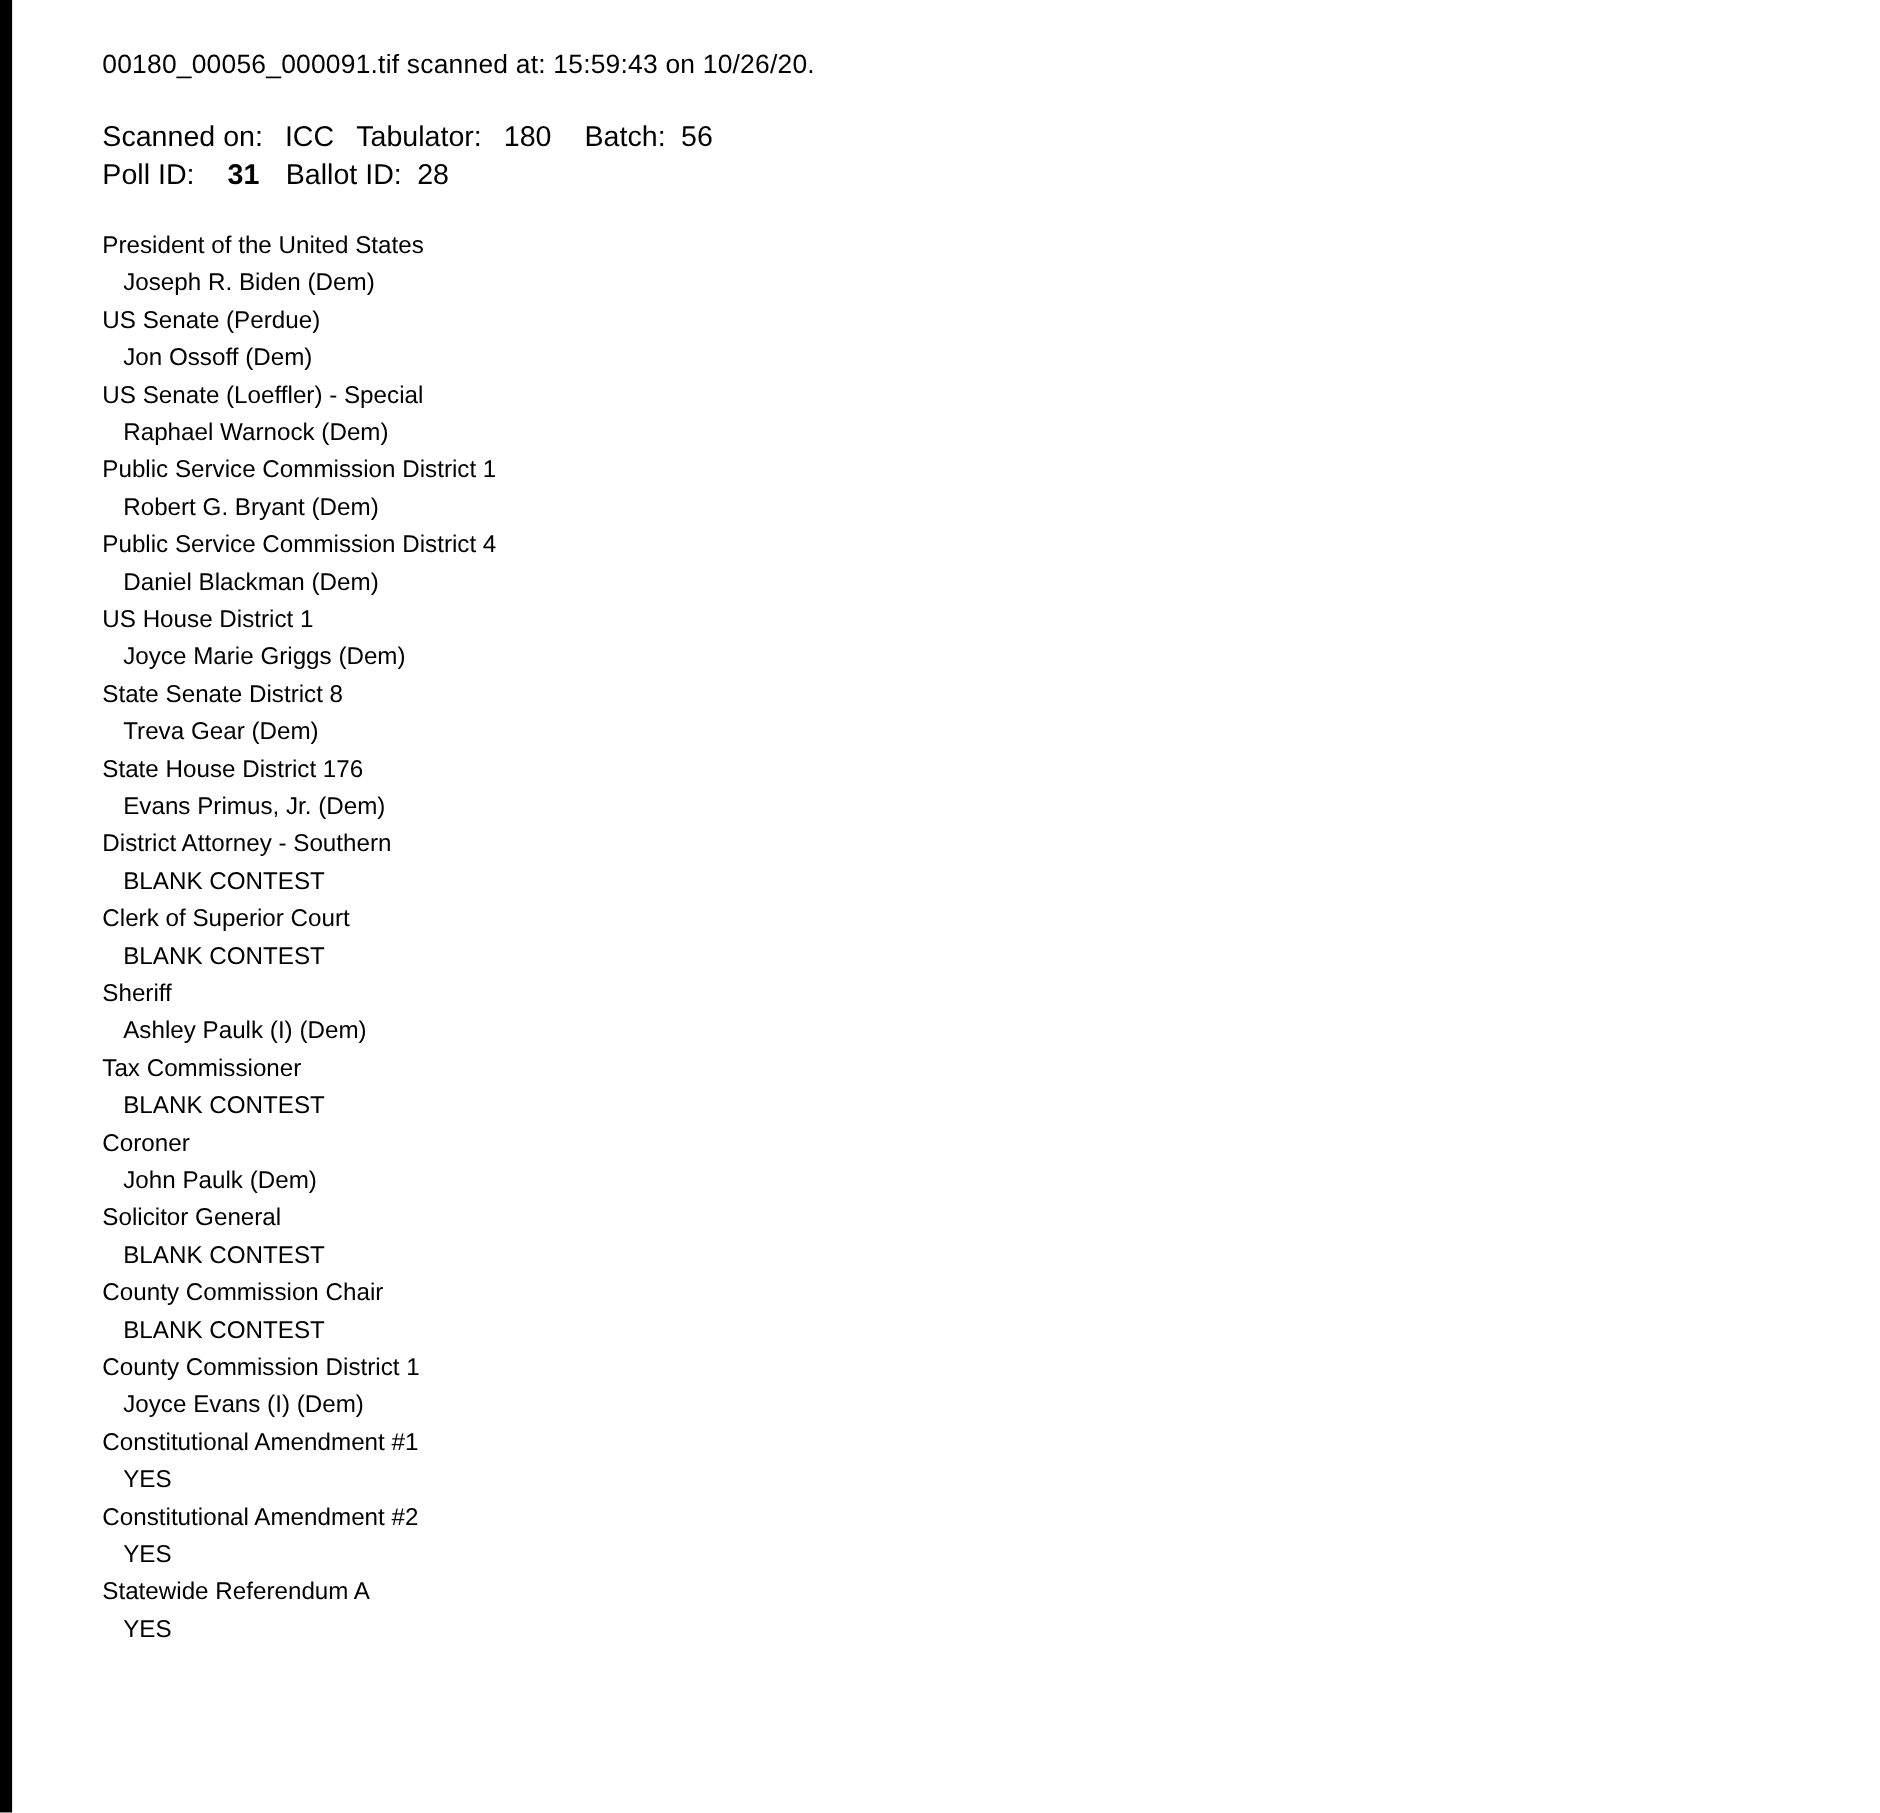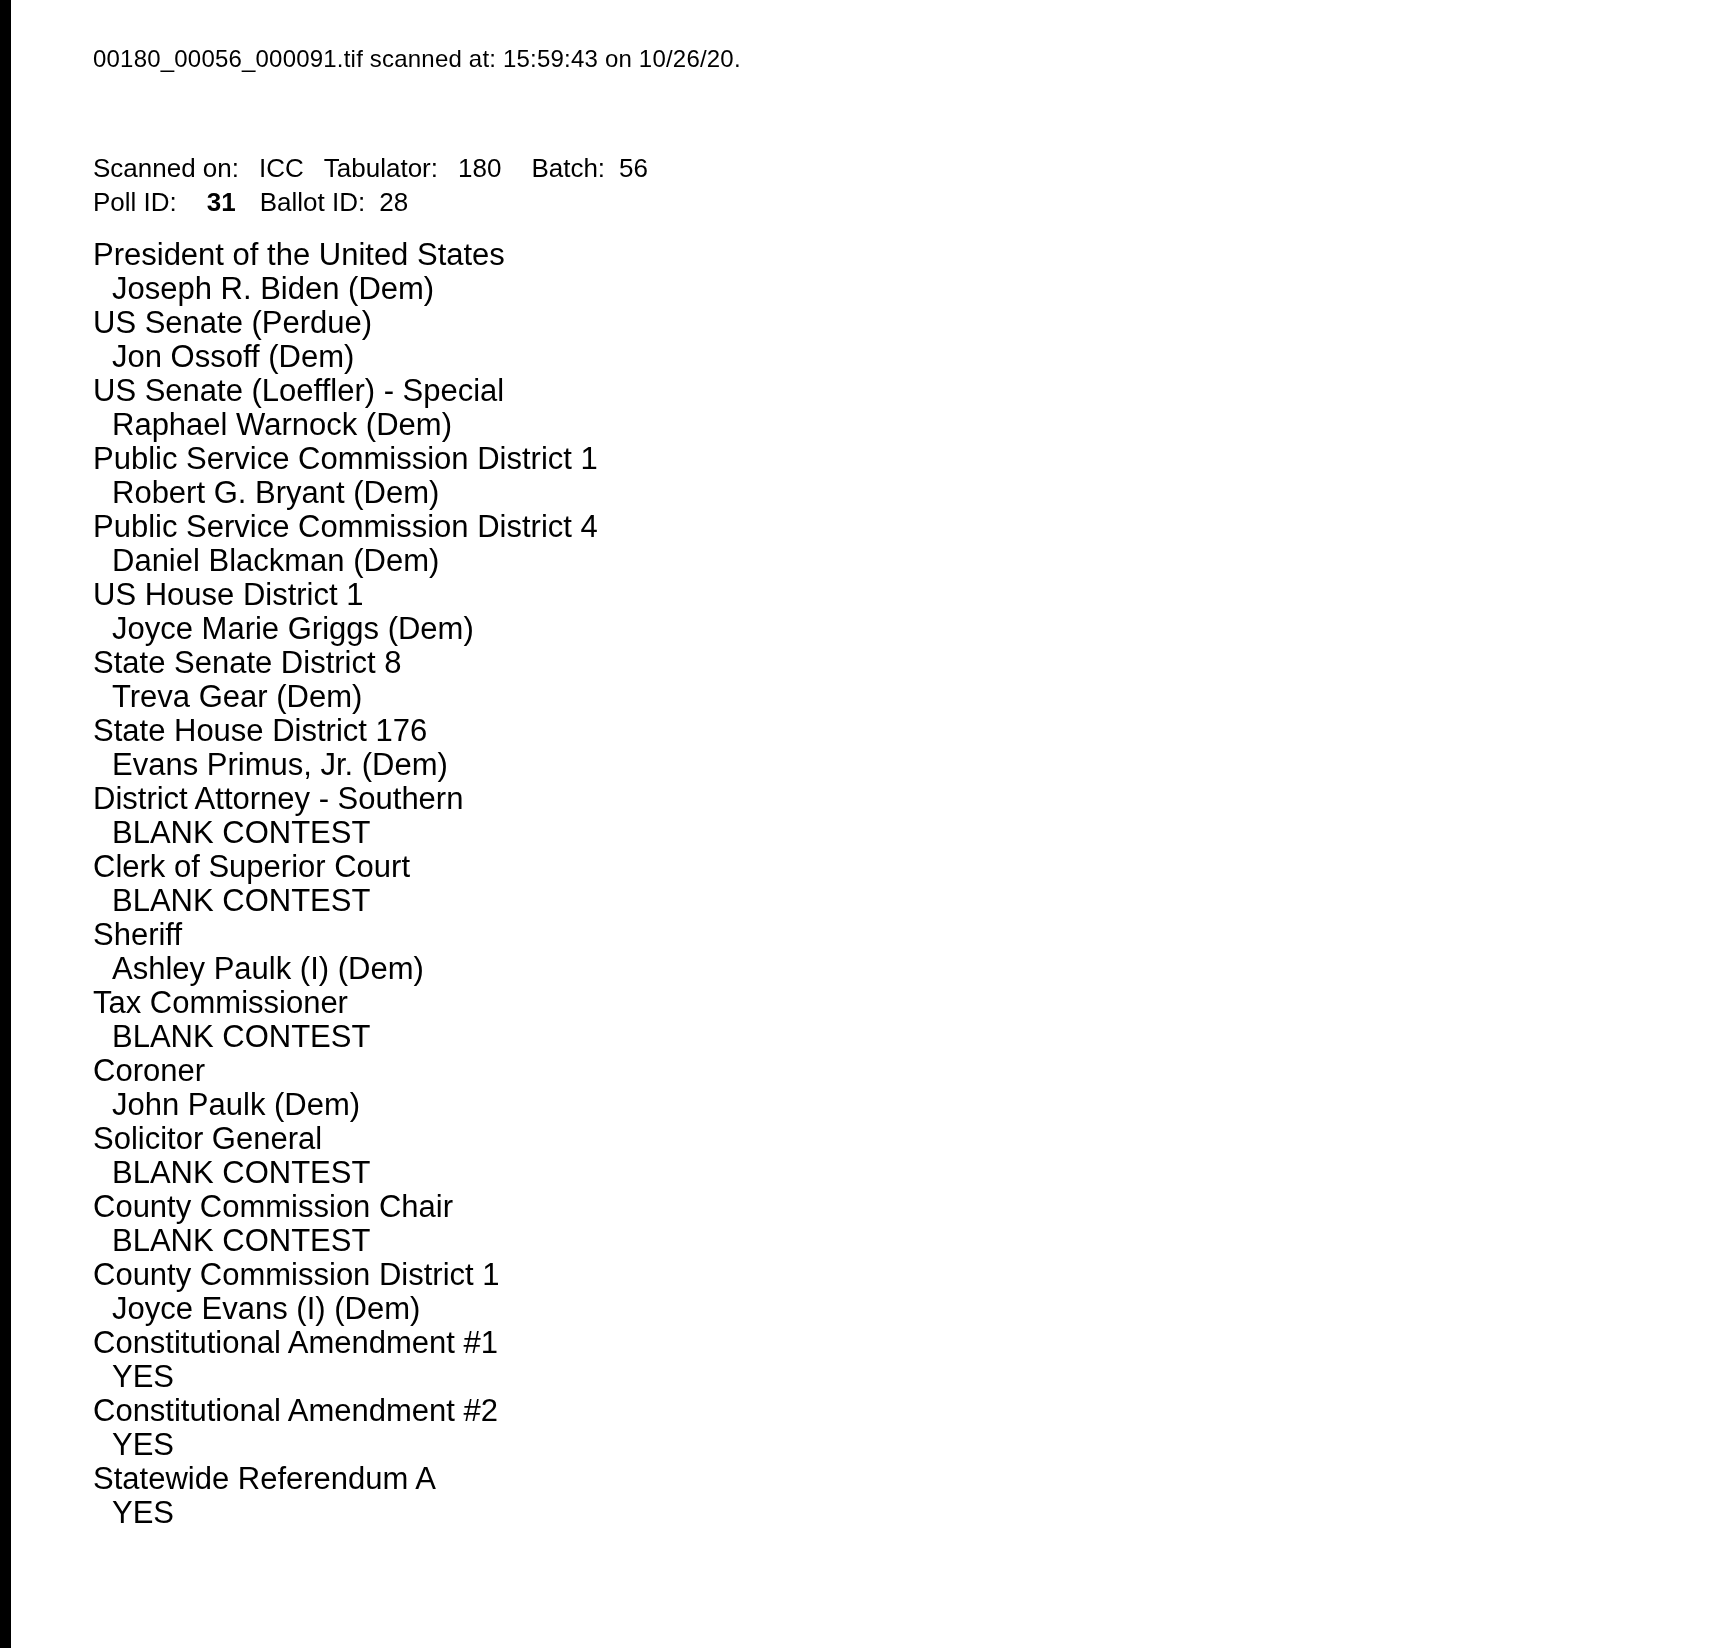--- a/index.html
+++ b/index.html
@@ -37,29 +37,29 @@
     letter-spacing: 0.2px;
     margin-bottom: 33px;
     white-space: pre;
   }
   .meta-line {
     font-size: 26px;
     line-height: 34px;
     white-space: pre;
   }
   .meta-line .lbl, .meta-line .val { display: inline-block; }
-  .gap-tab   { margin-left: 20px; margin-top: 44px; }  
+  .gap-tab   { margin-left: 20px; }  
   .gap-batch { margin-left: 30px; }  
   .vgap-sm   { margin-left: 20px;  }  
   .vgap-md   { margin-left: 14px; }  
   .vgap-poll { margin-left: 30px; font-weight: bold; }  
   .gap-ballot{ margin-left: 24px; }  
   .contest-list {
-    margin-top: 19px;
-    font-size: 31px;
+    margin-top: 31px;
+    font-size: 22px;
     line-height: 34px;
   }
   .contest-title {
     white-space: pre;
   }
   .contest-selection {
     white-space: pre;
     padding-left: 19px;
   }
 </style>

